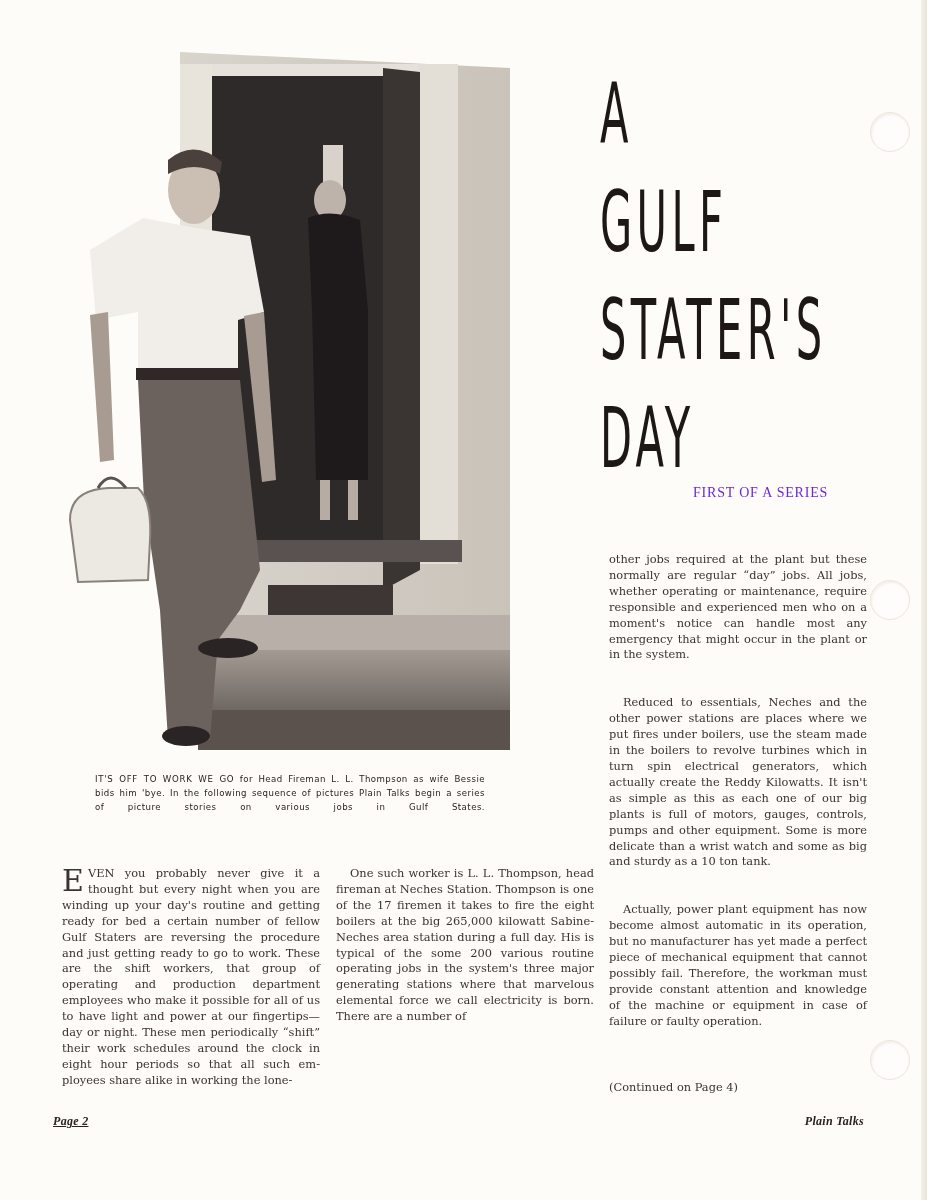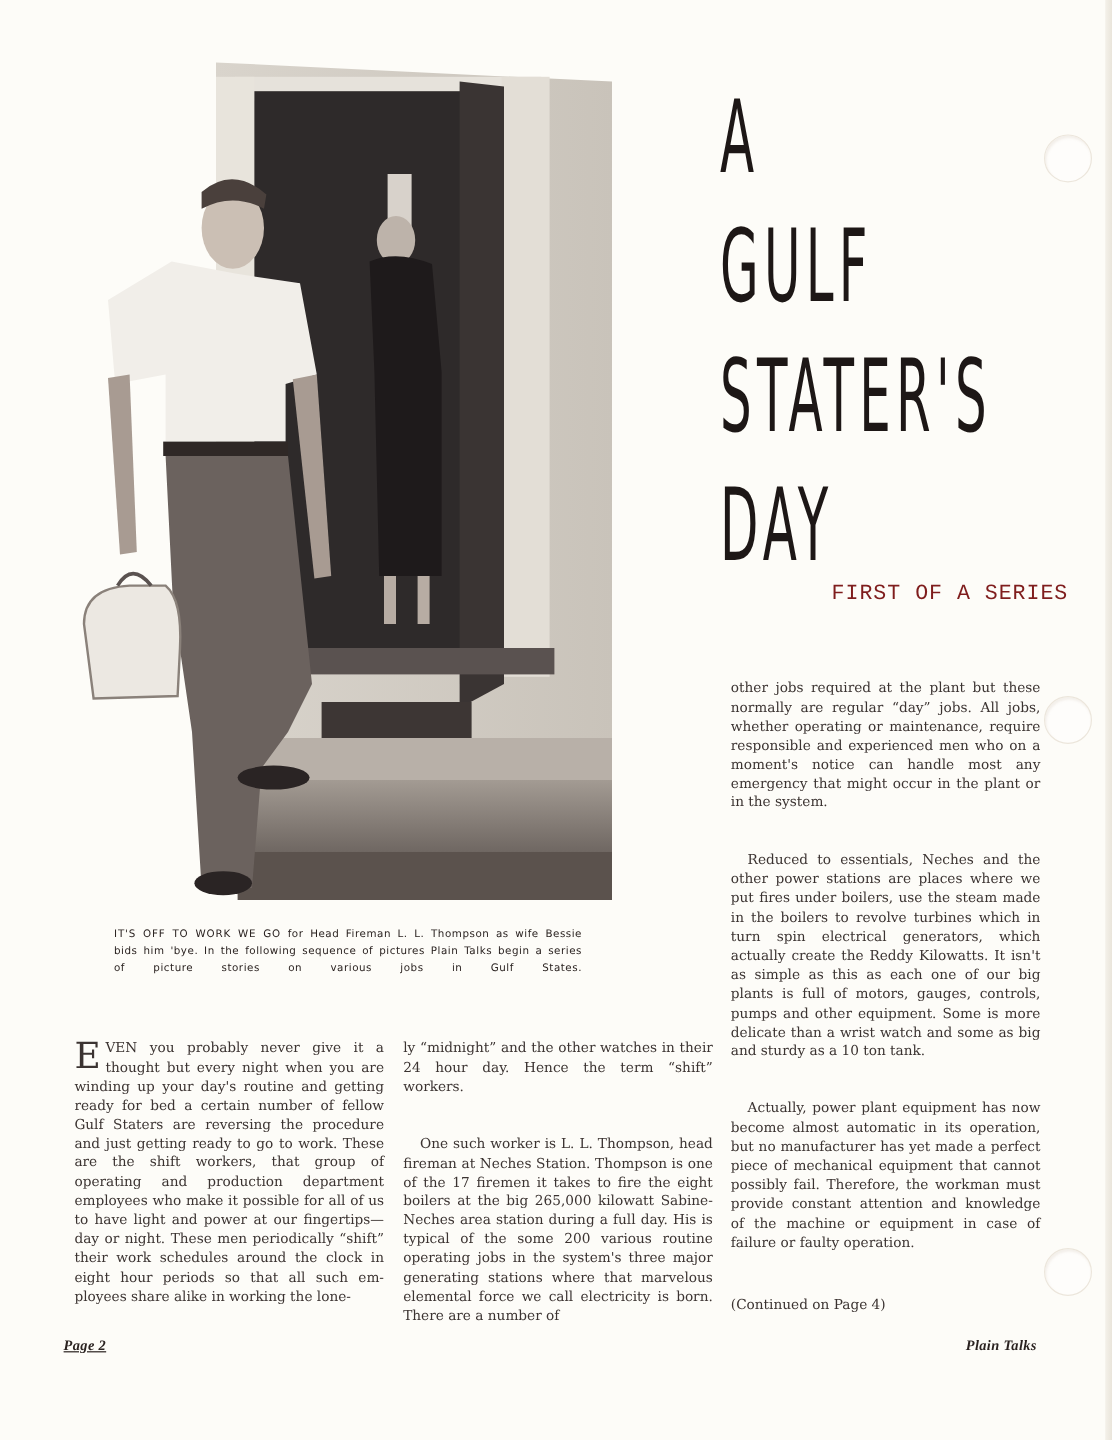--- a/index.html
+++ b/index.html
@@ -38,36 +38,36 @@
   }
   .headline-line {
     font-family: "DejaVu Sans Condensed", "DejaVu Sans", sans-serif;
     font-weight: normal; color: #1d1716;
     font-size: 84px; line-height: 108px; letter-spacing: 8px;
     transform: scaleX(0.55); transform-origin: left top;
     white-space: nowrap; height: 108px;
   }
   .series-label {
     position: absolute; left: 693px; top: 485px;
-    font-family: Liberation Mono, monospace; font-size: 18px;
-    letter-spacing: 0.8px; color: #7f1d1d;
+    font-family: Liberation Serif, serif; font-size: 14px;
+    letter-spacing: 0.8px; color: #6d28d9;
   }
 
   
   .col {
     position: absolute; width: 258px;
     font-family: "DejaVu Serif", serif; font-size: 11.4px; line-height: 15.9px;
     color: #3b3331; text-align: justify; hyphens: manual;
   }
   .col p { margin: 0; }
   .col p + p { margin-top: 32px; }
   .col p.indent { text-indent: 14px; }
   .col-1 { left: 62px; top: 866px; }
   .col-2 { left: 336px; top: 866px; }
-  .col-3 { left: 609px; top: 566px; }
+  .col-3 { left: 609px; top: 552px; }
   .dropcap {
     float: left; font-family: "DejaVu Serif", serif; font-size: 30px;
     line-height: 26px; margin: 2px 4px 0 0; color: #3b3331;
   }
   .continued {
     position: absolute; left: 609px; top: 1080px; width: 258px; text-align: left;
     font-family: "DejaVu Serif", serif; font-size: 11.4px; color: #3b3331;
   }
 
   
@@ -147,21 +147,20 @@
   <div class="headline-line">STATER'S</div>
   <div class="headline-line">DAY</div>
 </div>
 <div class="series-label">FIRST OF A SERIES</div>
 
 <div class="col col-1">
   <p><span class="dropcap">E</span><span>VEN you probably never give it a thought but every night when you are winding up your day's routine and getting ready for bed a certain number of fellow Gulf Staters are reversing the procedure and just getting ready to go to work. These are the shift workers, that group of operating and production department employees who make it possible for all of us to have light and power at our fingertips—day or night. These men periodically “shift” their work schedules around the clock in eight hour periods so that all such em­ployees share alike in working the lone-</span></p>
 </div>
 
 <div class="col col-2">
-  <p>ly “midnight” and the other watches in their 24 hour day. Hence the term “shift” workers.</p>
   <p class="indent">One such worker is L. L. Thompson, head fireman at Neches Station. Thompson is one of the 17 firemen it takes to fire the eight boilers at the big 265,000 kilowatt Sabine-Neches area station during a full day. His is typical of the some 200 various routine operating jobs in the system's three major generating stations where that marvelous elemental force we call elec­tricity is born. There are a number of</p>
 </div>
 
 <div class="col col-3">
   <p>other jobs required at the plant but these normally are regular “day” jobs. All jobs, whether operating or mainte­nance, require responsible and experi­enced men who on a moment's notice can handle most any emergency that might occur in the plant or in the sys­tem.</p>
   <p class="indent">Reduced to essentials, Neches and the other power stations are places where we put fires under boilers, use the steam made in the boilers to re­volve turbines which in turn spin elec­trical generators, which actually create the Reddy Kilowatts. It isn't as simple as this as each one of our big plants is full of motors, gauges, controls, pumps and other equipment. Some is more delicate than a wrist watch and some as big and sturdy as a 10 ton tank.</p>
   <p class="indent">Actually, power plant equipment has now become almost automatic in its operation, but no manufacturer has yet made a perfect piece of mechanical equipment that cannot possibly fail. Therefore, the workman must provide constant attention and knowledge of the machine or equipment in case of failure or faulty operation.</p>
 </div>
 
 <div class="continued">(Continued on Page 4)</div>

